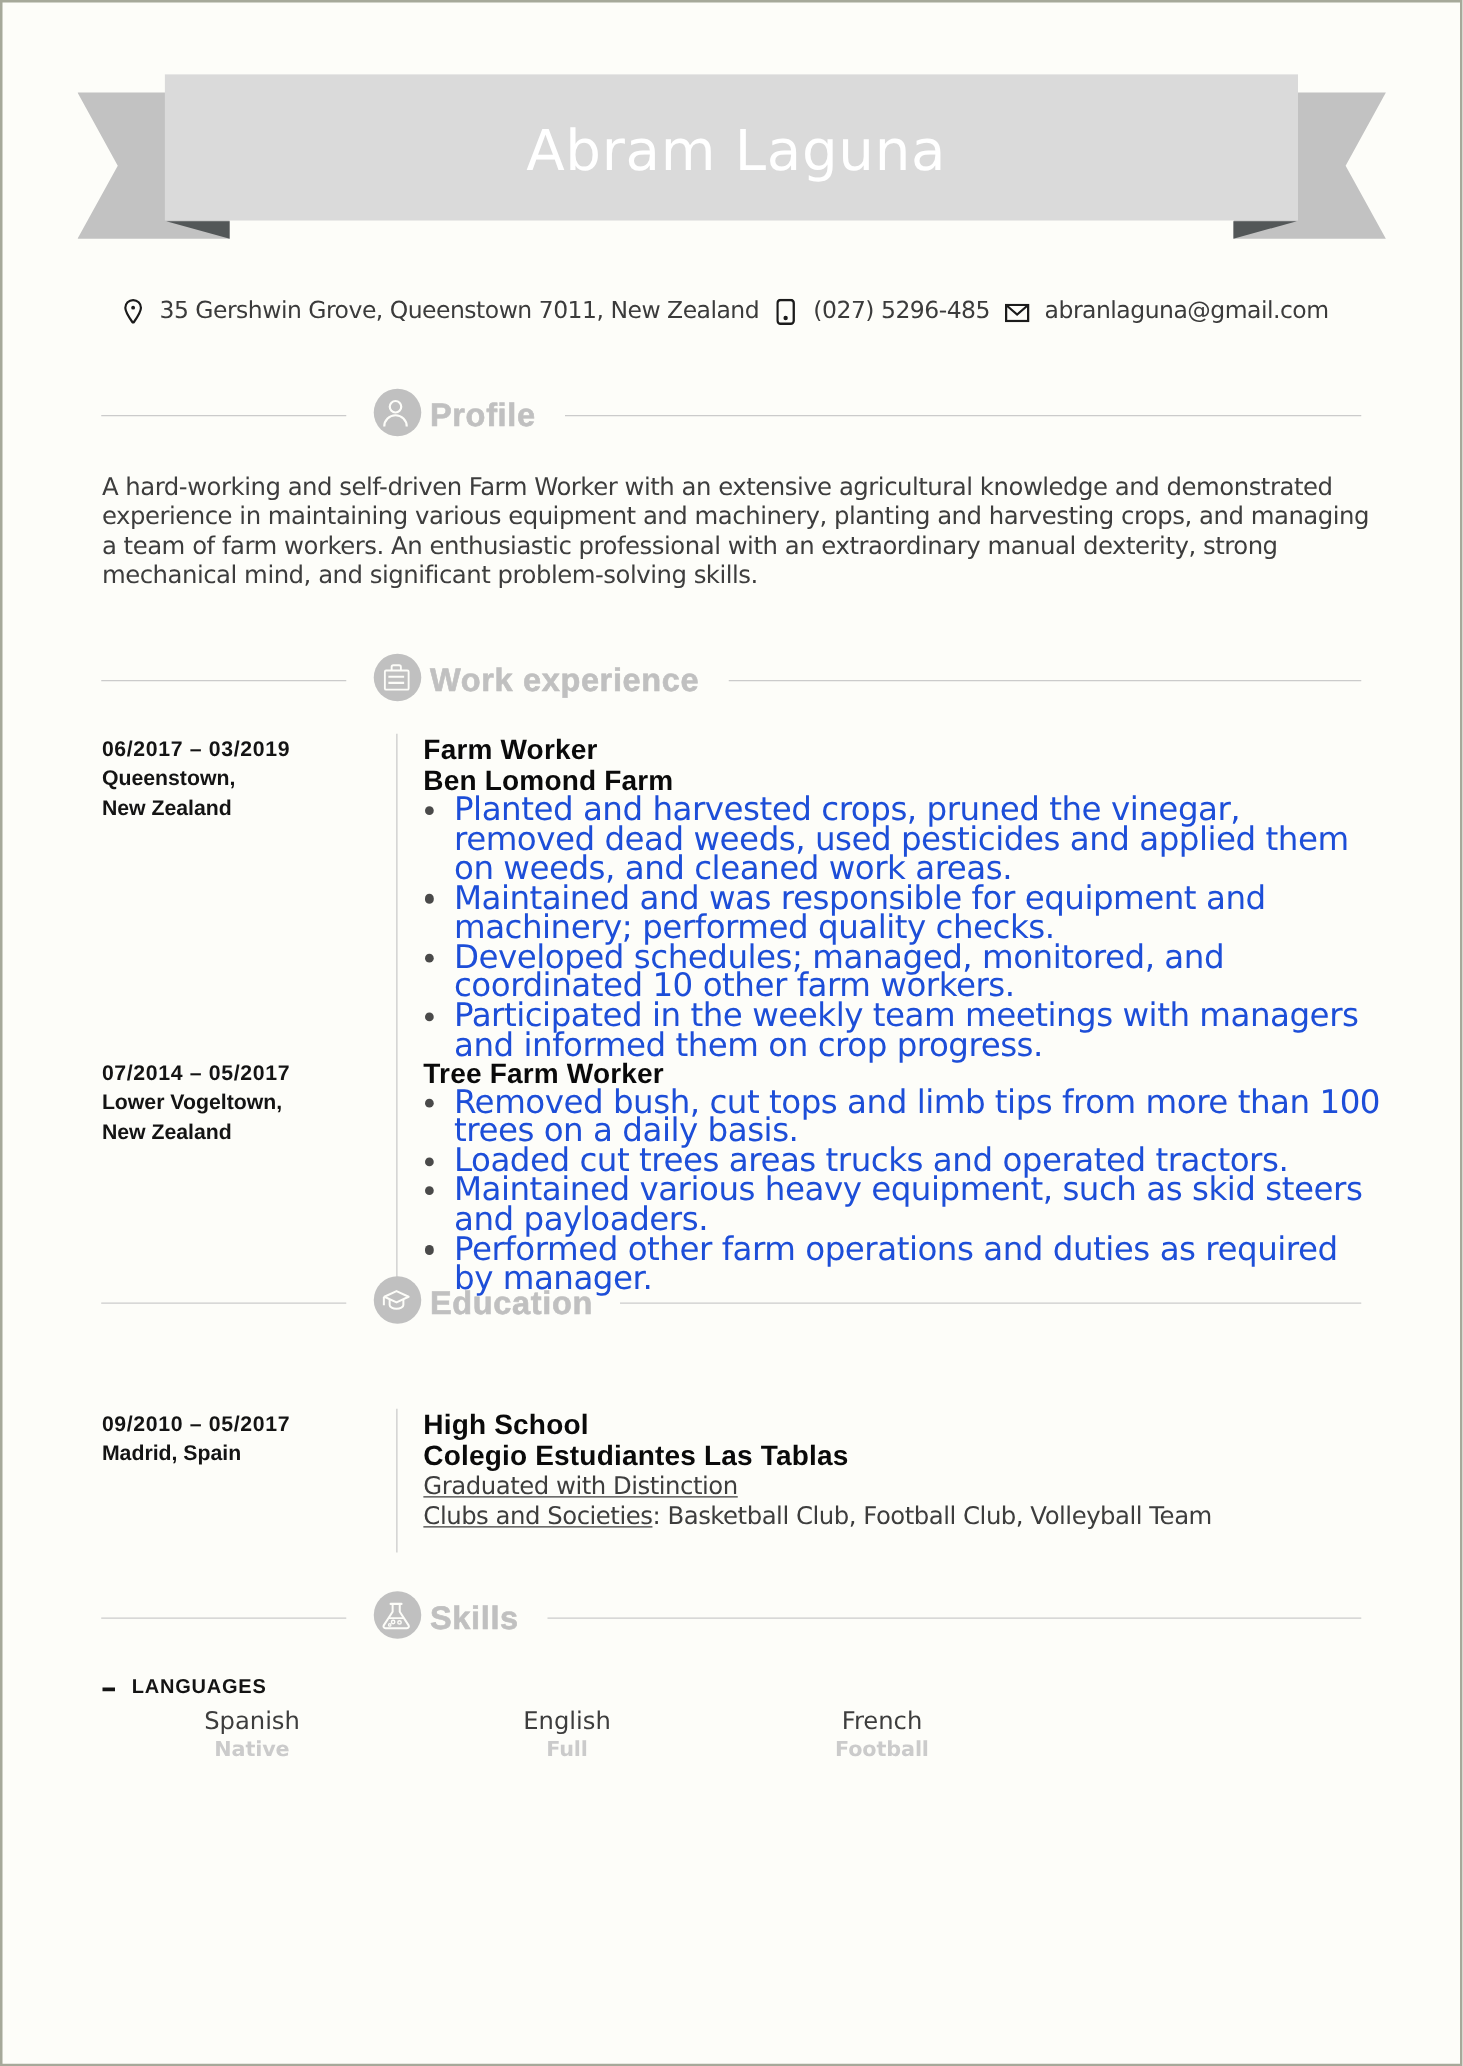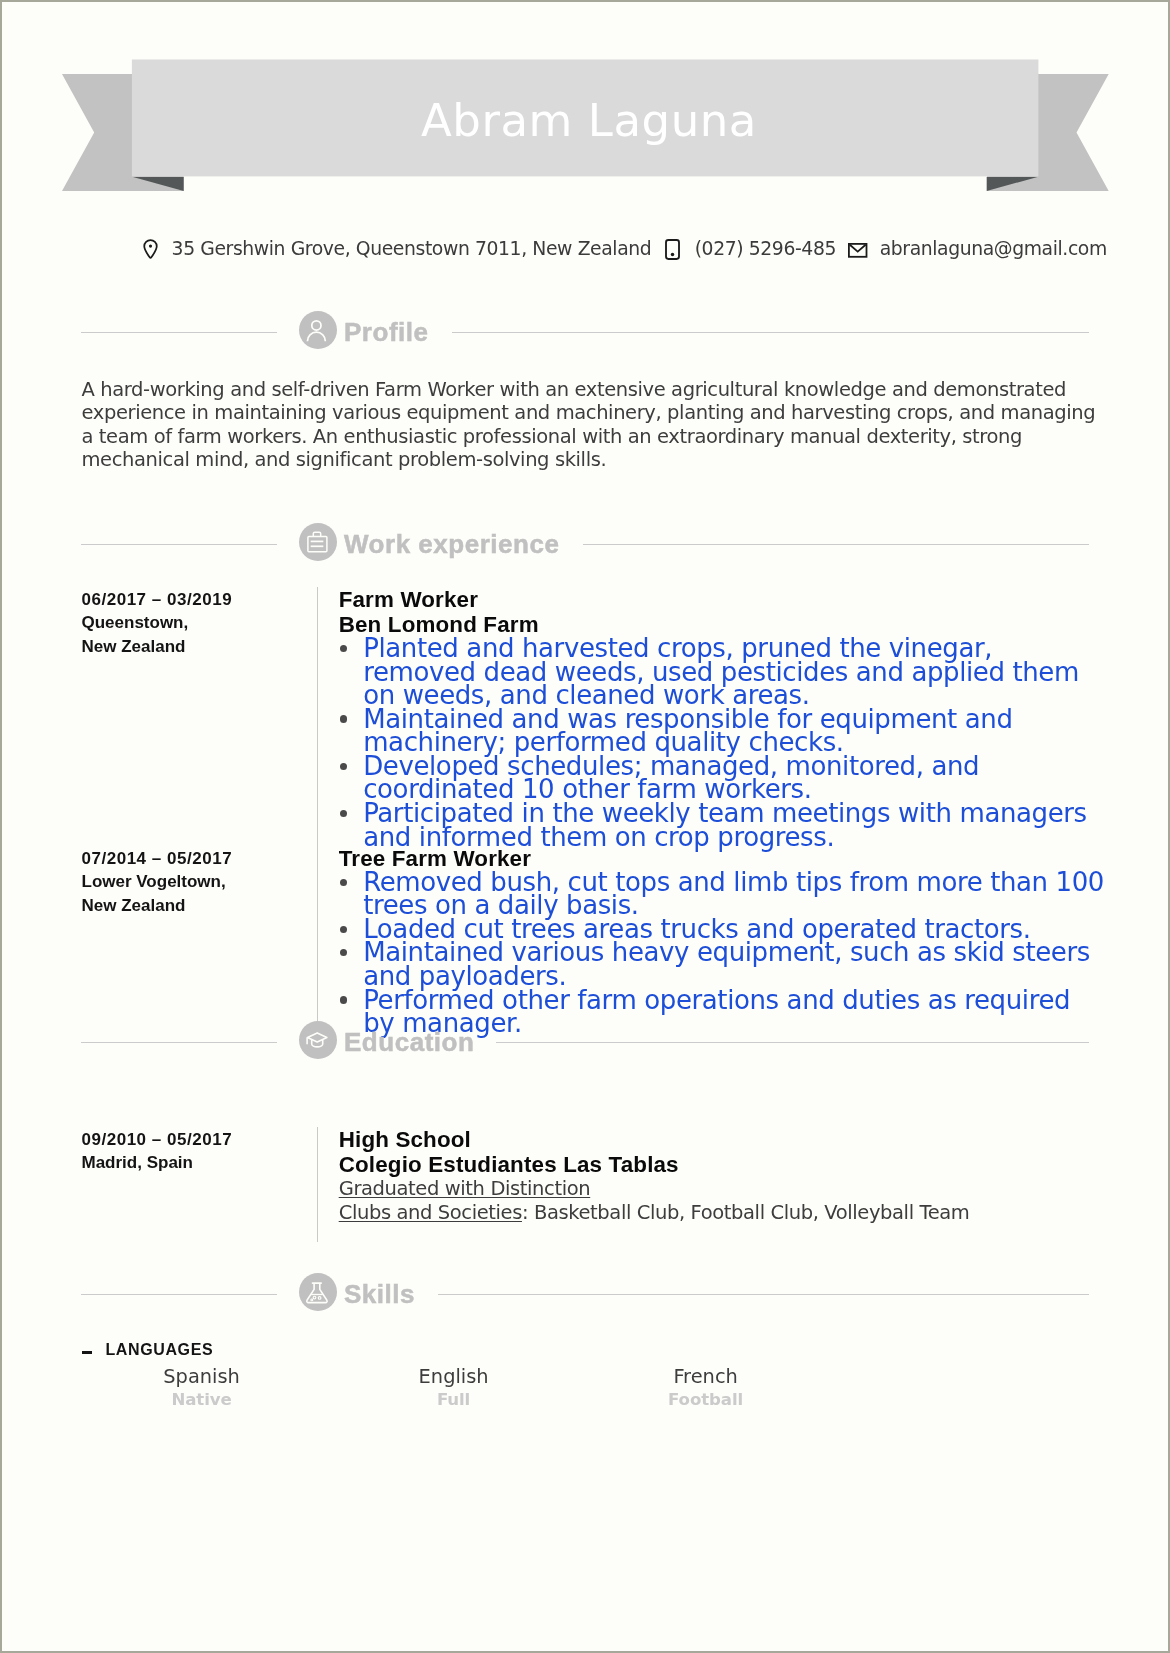--- a/index.html
+++ b/index.html
@@ -12,21 +12,21 @@
   
   .ribbon{position:absolute;left:61.8px;top:57px;width:1050px;height:136px;}
   .ribbon svg{display:block;}
   .ribbon-name{position:absolute;left:135.7px;top:62px;width:906.5px;height:116.9px;
       display:flex;align-items:center;justify-content:center;
       color:#ffffff;font-size:45px;font-weight:400;letter-spacing:0.55px;}
 
   
   .contact{position:absolute;left:0;top:236.5px;width:1050px;height:24px;
       display:flex;align-items:center;
-      font-size:18.8px;letter-spacing:-0.4px;color:#3b3b3b;margin-left:44px;}
+      font-size:18.8px;letter-spacing:-0.4px;color:#3b3b3b;}
   .contact .ico{position:absolute;display:flex;align-items:center;justify-content:center;}
   .contact .txt{position:absolute;white-space:nowrap;}
 
   
   .sec{position:absolute;left:0;width:1170px;height:40px;}
   .sec .rule{position:absolute;top:22.3px;height:1.2px;background:#cbcbcb;}
   .sec .rule.l{left:81px;width:196px;}
   .sec .rule.r{right:81.5px;}
   .sec .badge{position:absolute;top:1px;width:38px;height:38px;border-radius:50%;background:#c0c0c0;
       display:flex;align-items:center;justify-content:center;}

